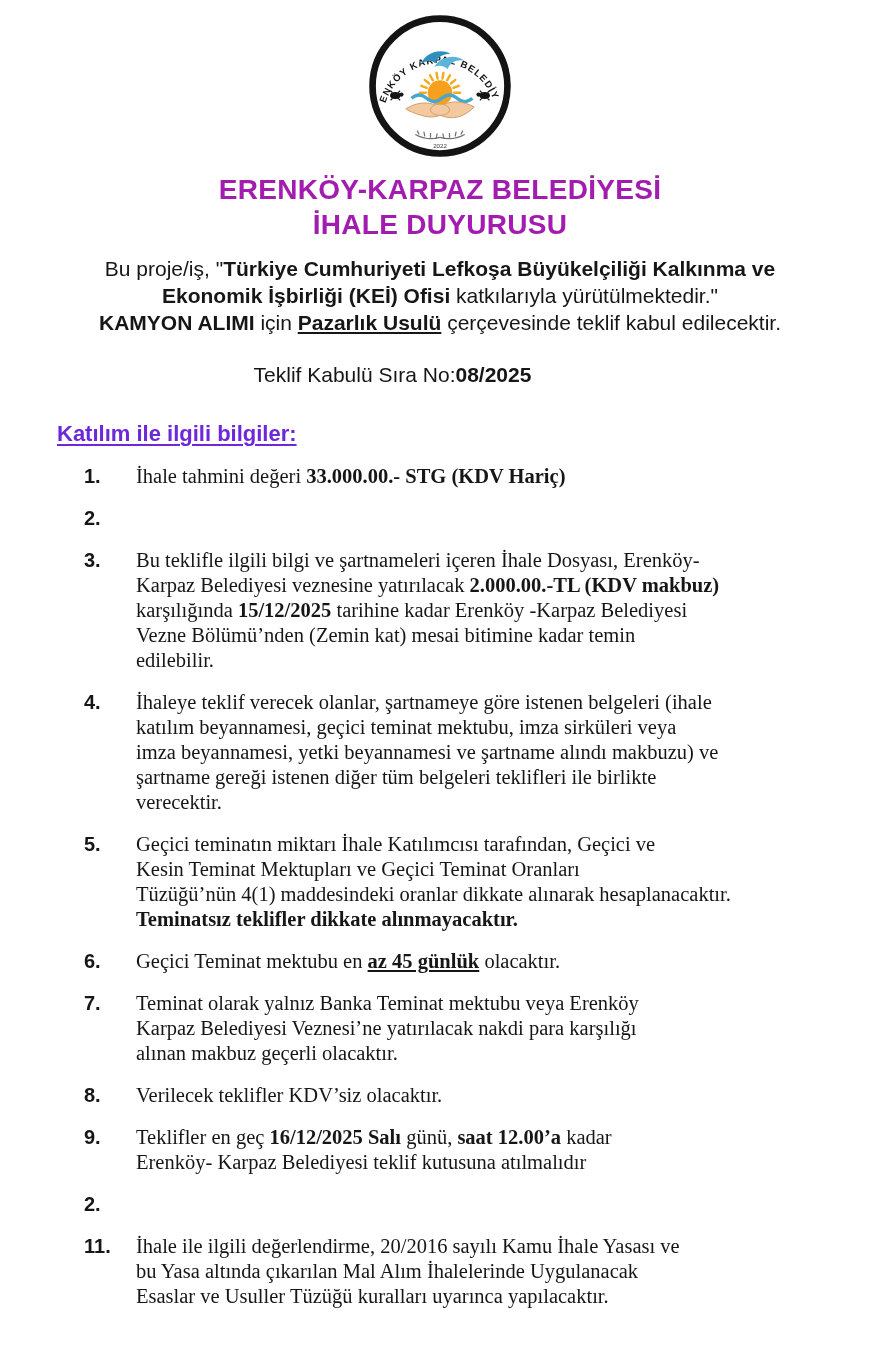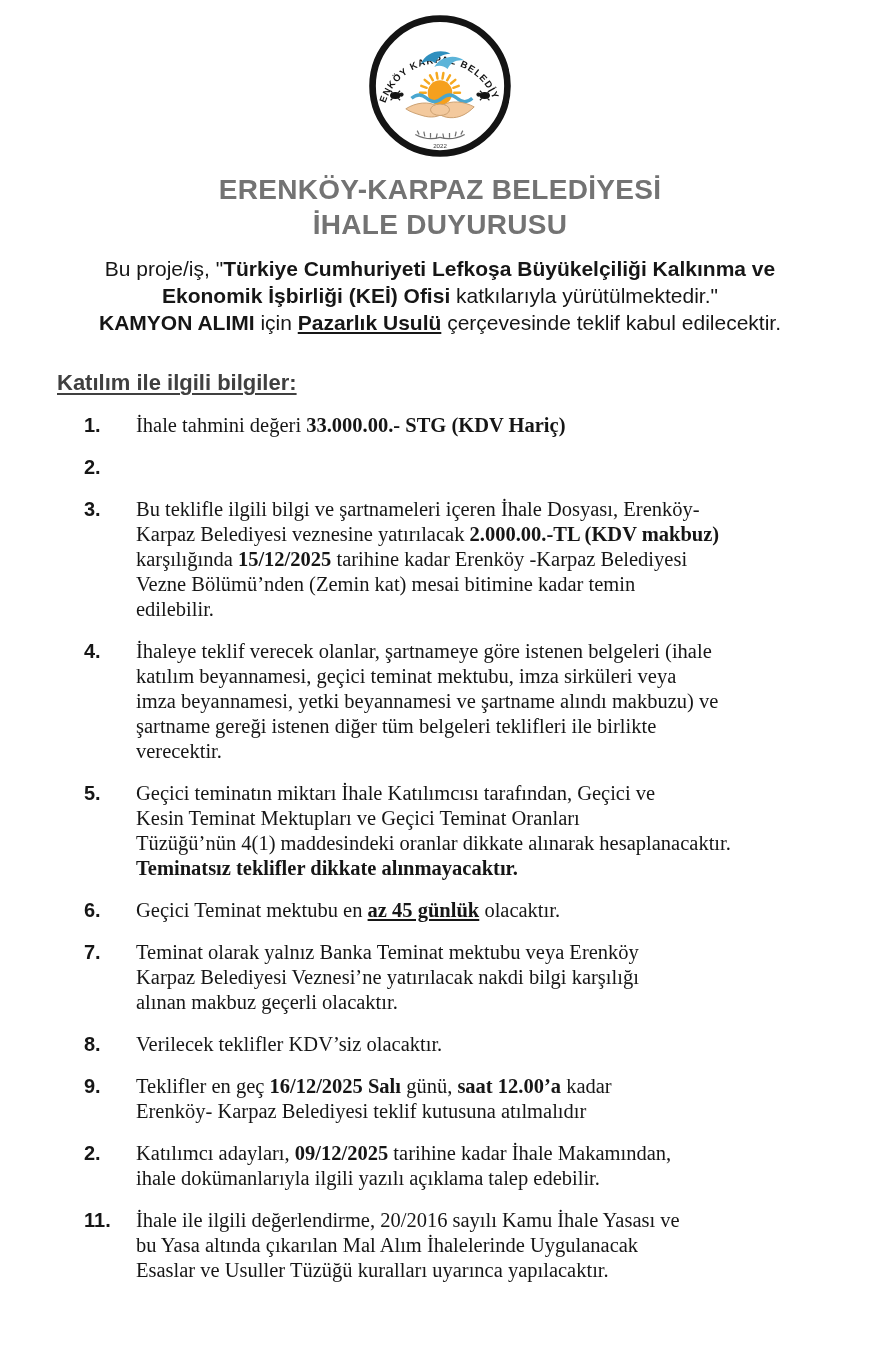--- a/index.html
+++ b/index.html
@@ -14,21 +14,21 @@
 
   
   .logo-wrap { text-align: center; padding-top: 10px; }
   .logo-wrap svg { width: 152px; height: 152px; }
 
   
   .title-block { text-align: center; margin-top: 6px; }
   .title-line {
     font-family: "Liberation Sans", sans-serif;
     font-weight: bold; font-size: 28px; line-height: 35px;
-    color: #737373; letter-spacing: 0.3px;
+    color: #a21caf; letter-spacing: 0.3px;
   }
 
   
   .intro {
     margin-top: 13px; text-align: center;
     font-size: 21px; line-height: 27px;
     white-space: pre-wrap; color: #161616;
   }
 
   
@@ -37,21 +37,21 @@
     padding-right: 95px;
     font-size: 21px; color: #161616;
   }
 
   
   .section-heading {
     margin: 34px 0 4px 57px;
     font-size: 22px; font-weight: bold;
     text-decoration: underline;
     text-underline-offset: 3px;
-    color: #404040;
+    color: #6d28d9;
   }
 
   
   ol.info-list {
     list-style: none;
     margin: 17px 60px 0 84px;
     padding: 0;
   }
   ol.info-list li {
     display: flex;
@@ -146,20 +146,23 @@
 
   <div class="title-block">
     <div class="title-line">ERENKÖY-KARPAZ BELEDİYESİ</div>
     <div class="title-line">İHALE DUYURUSU</div>
   </div>
 
   <div class="intro"><span>Bu proje/iş, "</span><span class="b">Türkiye Cumhuriyeti Lefkoşa Büyükelçiliği Kalkınma ve
 Ekonomik İşbirliği (KEİ) Ofisi</span><span> katkılarıyla yürütülmektedir."
 </span><span class="b">KAMYON ALIMI</span><span> için </span><span class="b u">Pazarlık Usulü</span><span> çerçevesinde teklif kabul edilecektir.</span></div>
 
+  <div class="ref-line">
+    <span>Teklif Kabulü Sıra No:</span><span class="b">08/2025</span>
+  </div>
 
   <div class="section-heading">Katılım ile ilgili bilgiler:</div>
 
   <ol class="info-list">
       <li>
         <span class="num">1.</span>
         <span class="body"><span>İhale tahmini değeri </span><span class="b">33.000.00.- STG (KDV Hariç)</span></span>
       </li>
       <li>
         <span class="num">2.</span>
@@ -187,36 +190,34 @@
 Tüzüğü’nün 4(1) maddesindeki oranlar dikkate alınarak hesaplanacaktır.
 </span><span class="b">Teminatsız teklifler dikkate alınmayacaktır.</span></span>
       </li>
       <li>
         <span class="num">6.</span>
         <span class="body"><span>Geçici Teminat mektubu en </span><span class="b u">az 45 günlük</span><span> olacaktır.</span></span>
       </li>
       <li>
         <span class="num">7.</span>
         <span class="body"><span>Teminat olarak yalnız Banka Teminat mektubu veya Erenköy
-Karpaz Belediyesi Veznesi’ne yatırılacak nakdi bilgi karşılığı
+Karpaz Belediyesi Veznesi’ne yatırılacak nakdi para karşılığı
 alınan makbuz geçerli olacaktır.</span></span>
       </li>
       <li>
         <span class="num">8.</span>
         <span class="body"><span>Verilecek teklifler KDV’siz olacaktır.</span></span>
       </li>
       <li>
         <span class="num">9.</span>
         <span class="body"><span>Teklifler en geç </span><span class="b">16/12/2025 Salı</span><span> günü, </span><span class="b">saat 12.00’a</span><span> kadar
 Erenköy- Karpaz Belediyesi teklif kutusuna atılmalıdır</span></span>
       </li>
       <li>
         <span class="num">2.</span>
-        <span class="body"><span>Katılımcı adayları, </span><span class="b">09/12/2025</span><span> tarihine kadar İhale Makamından,
-ihale dokümanlarıyla ilgili yazılı açıklama talep edebilir.</span></span>
       </li>
       <li>
         <span class="num">11.</span>
         <span class="body"><span>İhale ile ilgili değerlendirme, 20/2016 sayılı Kamu İhale Yasası ve
 bu Yasa altında çıkarılan Mal Alım İhalelerinde Uygulanacak
 Esaslar ve Usuller Tüzüğü kuralları uyarınca yapılacaktır.</span></span>
       </li>
     </ol>
 
 </div>

